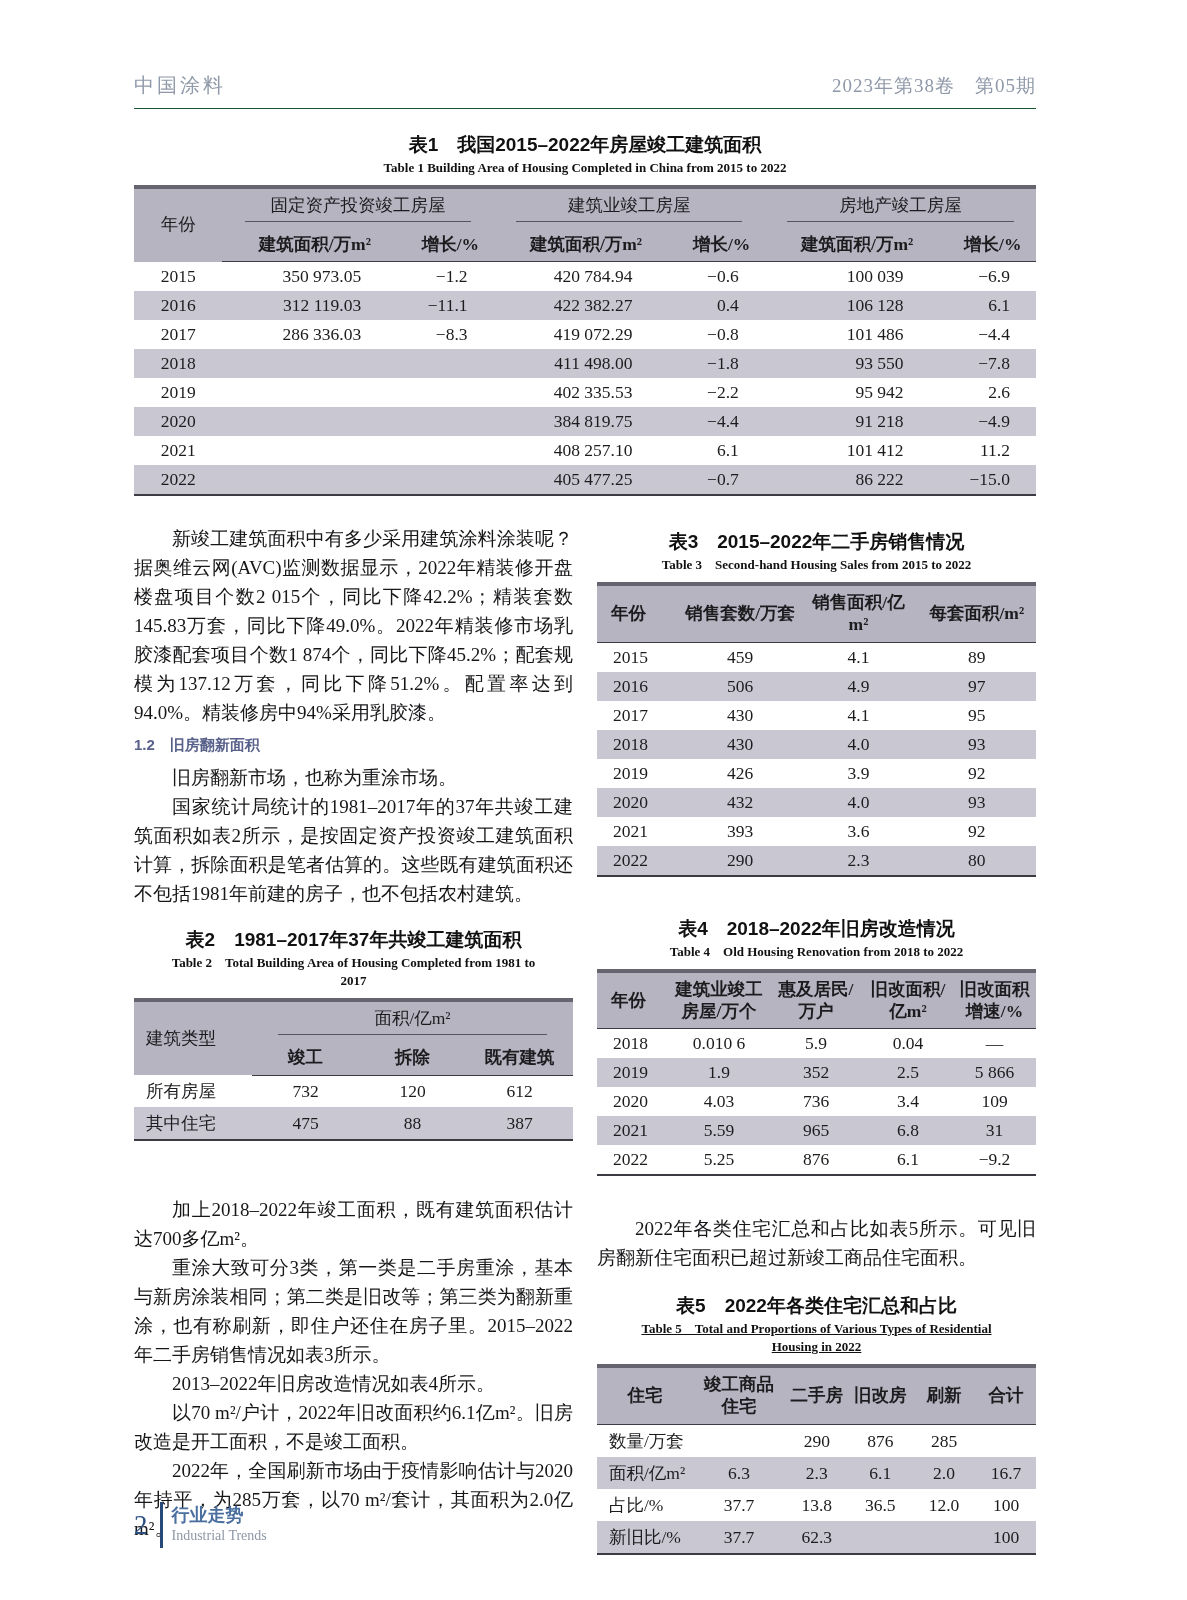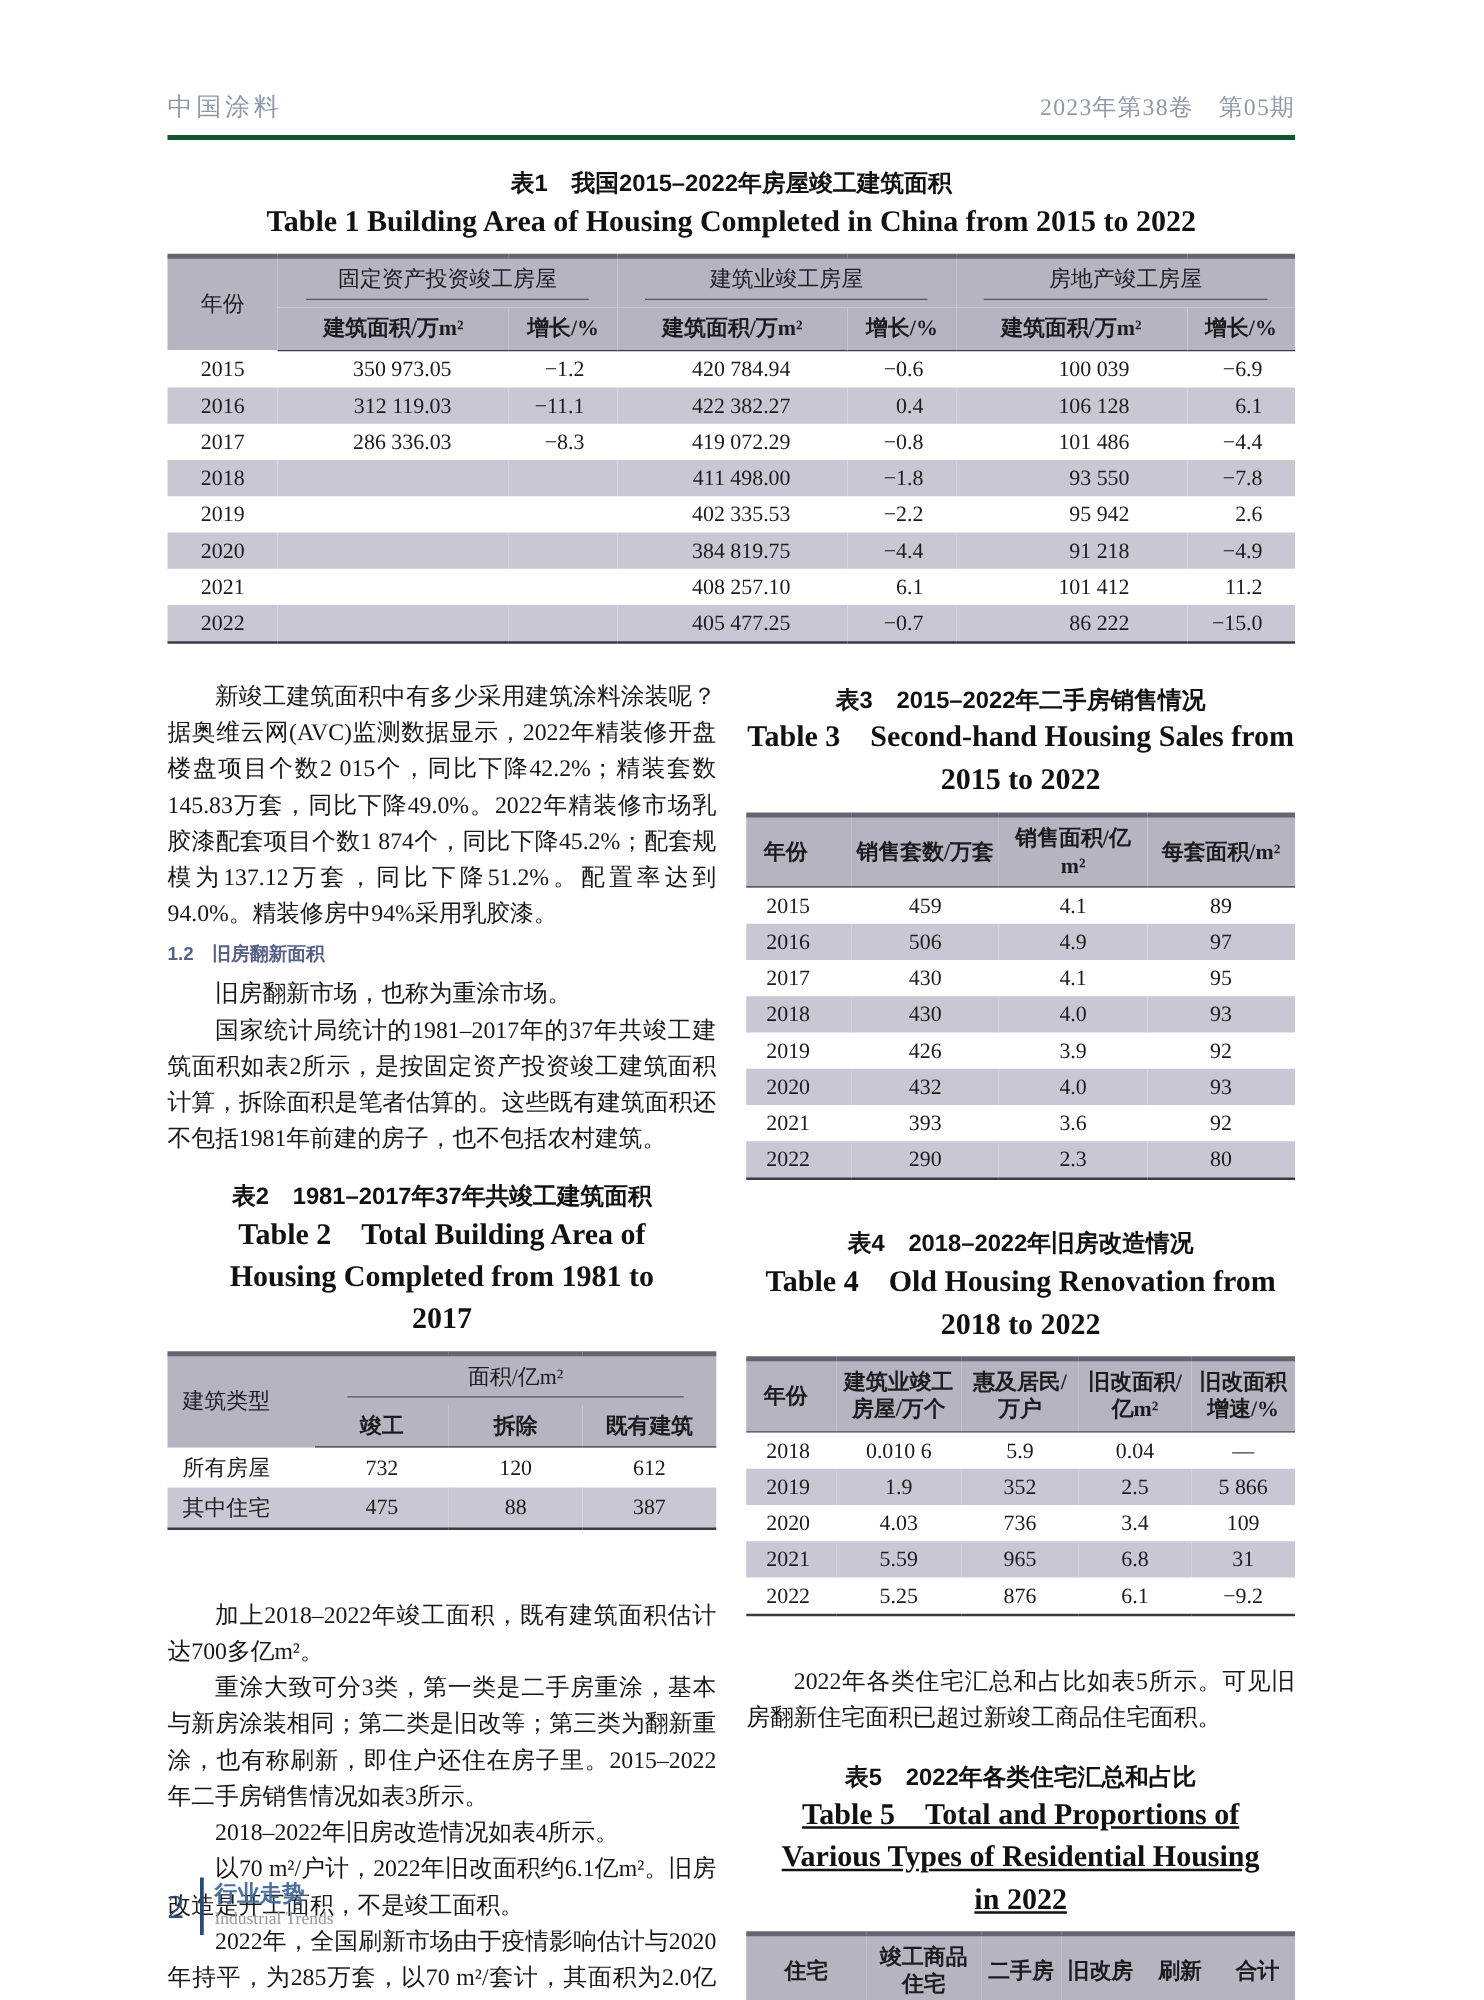--- a/index.html
+++ b/index.html
@@ -7,32 +7,32 @@
   .page {
     position:relative; width:1187px; height:1600px; background:#ffffff;
     font-family:"Liberation Serif","DejaVu Serif",serif; color:#1c1c1f;
     overflow:hidden;
   }
   .content { position:absolute; left:134px; top:72px; width:902px; }
 
   
   .masthead {
     display:flex; justify-content:space-between; align-items:flex-end;
-    border-bottom:4px solid #14532d; padding-bottom:9px;
+    border-bottom:1px solid #14532d; padding-bottom:9px;
     color:#8f99a9; font-size:20px; letter-spacing:3px;
   }
   .masthead .right { letter-spacing:1px; font-size:19px; }
 
   
   .tbl-title-cn {
     text-align:center; font-family:"Liberation Sans","DejaVu Sans",sans-serif;
     font-weight:bold; font-size:19px; color:#111; line-height:1.45; margin-top:4px;
   }
   .tbl-title-en {
-    text-align:center; font-weight:bold; font-size:24px; color:#111;
+    text-align:center; font-weight:bold; font-size:13px; color:#111;
     line-height:1.4; margin-bottom:8px;
   }
 
   
   table { border-collapse:collapse; width:100%; font-size:17.5px; table-layout:fixed; }
   table { border-top:4px solid #66656f; border-bottom:2px solid #3c3b44; }
   thead { background:#b6b4c1; }
   thead tr.last th, thead tr.only th { border-bottom:1.6px solid #3c3b44;font-weight:bold; }
   th { font-weight:normal; padding:6px 4px; line-height:1.25; }
   td { padding:4px 4px; height:29px; text-align:center; }
@@ -237,21 +237,21 @@
                   <td>475</td>
                   <td>88</td>
                   <td>387</td>
                 </tr>
               </tbody>
           </table>
         </div>
 
         <p class="para block-gap-lg">加上2018–2022年竣工面积，既有建筑面积估计达700多亿m²。</p>
         <p class="para">重涂大致可分3类，第一类是二手房重涂，基本与新房涂装相同；第二类是旧改等；第三类为翻新重涂，也有称刷新，即住户还住在房子里。2015–2022年二手房销售情况如表3所示。</p>
-        <p class="para">2018–2022年旧房改造情况如表4所示。</p>
+        <p class="para">2013–2022年旧房改造情况如表4所示。</p>
         <p class="para">以70 m²/户计，2022年旧改面积约6.1亿m²。旧房改造是开工面积，不是竣工面积。</p>
         <p class="para">2022年，全国刷新市场由于疫情影响估计与2020年持平，为285万套，以70 m²/套计，其面积为2.0亿m²。</p>
       </div>
 
       <div class="col">
 
         <div>
           <div class="tbl-title-cn">表3　2015–2022年二手房销售情况</div>
           <div class="tbl-title-en">Table 3　Second-hand Housing Sales from 2015 to 2022</div>
           <table class="t3">

